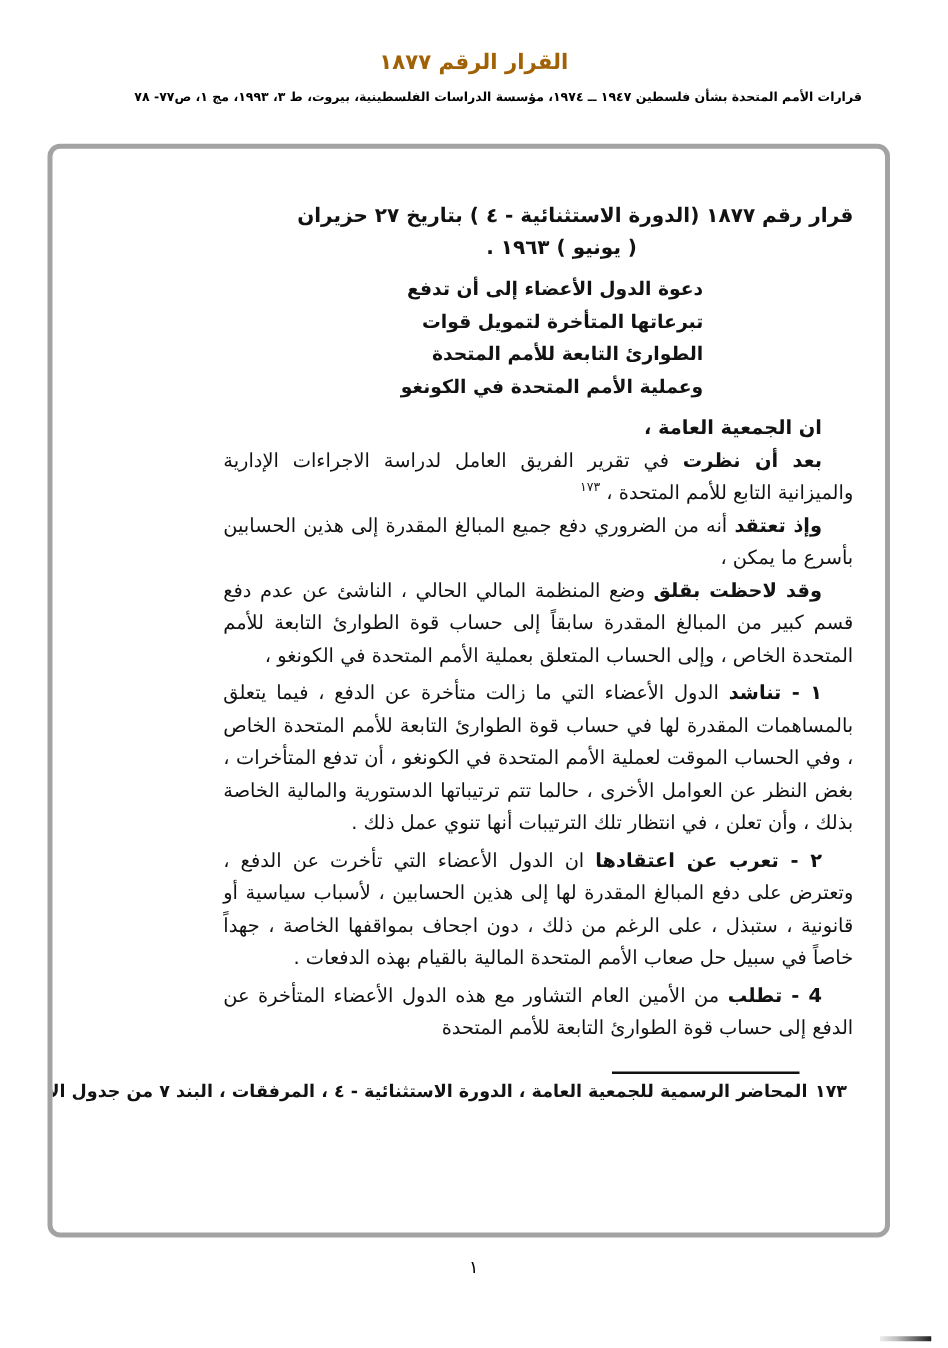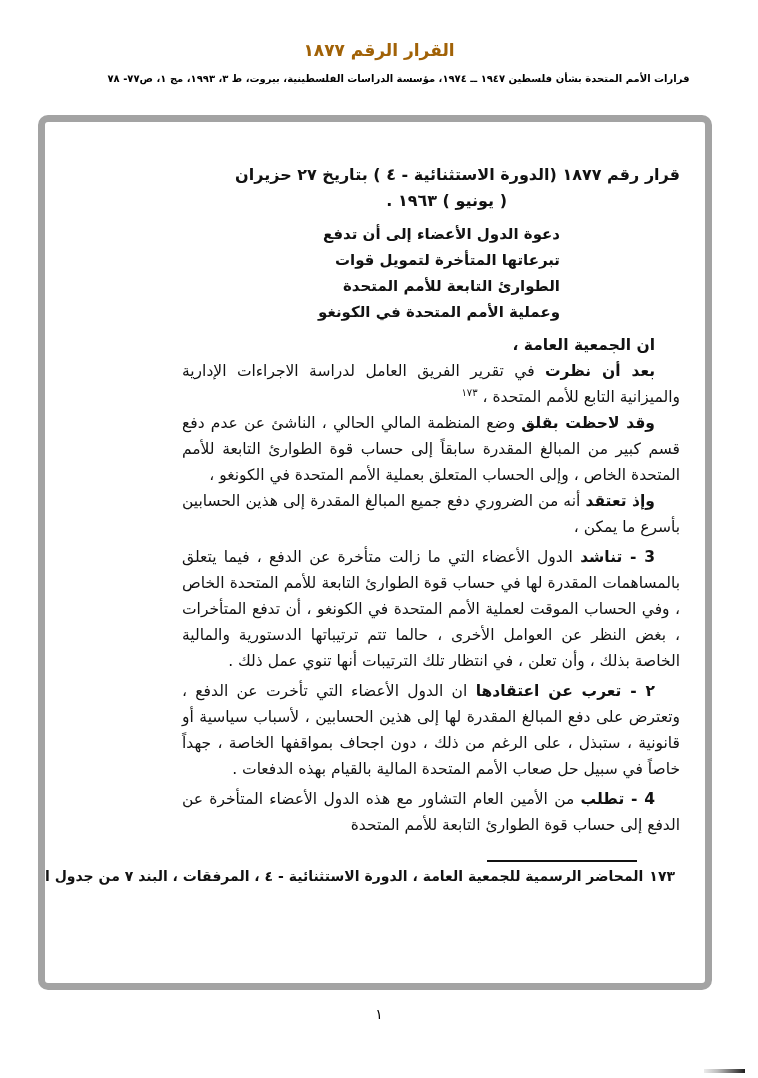--- a/index.html
+++ b/index.html
@@ -10,21 +10,21 @@
   .page { position:absolute; inset:0; }
 
   
   .header { position:absolute; top:40px; left:0; right:0; text-align:center; direction:rtl; }
   .header-title { font-size:17px; font-weight:bold; color:#a16207; }
   .header-citation { margin-top:13px; font-size:10px; font-weight:bold; color:#000; white-space:nowrap;padding-left:39px; }
 
   
   .frame {
     position:absolute; left:38px; top:115px; width:674px; height:875px;
-    border:7px solid #a3a3a3; border-radius:10px; box-sizing:border-box; overflow:hidden;
+    border:4px solid #a3a3a3; border-radius:10px; box-sizing:border-box; overflow:hidden;
   }
   .content {
     position:absolute; inset:0; padding:40px 25px 0 25px;
     direction:rtl; box-sizing:border-box; overflow:hidden;
   }
 
   .doc-title { font-size:16px; font-weight:bold; line-height:26px; text-align:right; }
   .doc-title .l2 { padding-left:0; padding-right:173px; }
 
   .subtitle { margin-top:7px; padding-right:120px; font-size:15px; font-weight:bold; line-height:26px; text-align:right; }
@@ -70,25 +70,25 @@
         <div>تبرعاتها المتأخرة لتمويل قوات</div>
         <div>الطوارئ التابعة للأمم المتحدة</div>
         <div>وعملية الأمم المتحدة في الكونغو</div>
       </div>
 
       <div class="body-col">
         <p class="opening">ان الجمعية العامة ،</p>
 
         <p class="para"><b>بعد أن نظرت</b><span> في تقرير الفريق العامل لدراسة الاجراءات الإدارية والميزانية التابع للأمم المتحدة ، </span><sup>١٧٣</sup></p>
 
+        <p class="para"><b>وإذ تعتقد</b><span> أنه من الضروري دفع جميع المبالغ المقدرة إلى هذين الحسابين بأسرع ما يمكن ،</span></p>
+
         <p class="para"><b>وقد لاحظت بقلق</b><span> وضع المنظمة المالي الحالي ، الناشئ عن عدم دفع قسم كبير من المبالغ المقدرة سابقاً إلى حساب قوة الطوارئ التابعة للأمم المتحدة الخاص ، وإلى الحساب المتعلق بعملية الأمم المتحدة في الكونغو ،</span></p>
 
-        <p class="para"><b>وإذ تعتقد</b><span> أنه من الضروري دفع جميع المبالغ المقدرة إلى هذين الحسابين بأسرع ما يمكن ،</span></p>
-
-        <p class="para gap"><b>3 - تناشد</b><span> الدول الأعضاء التي ما زالت متأخرة عن الدفع ، فيما يتعلق بالمساهمات المقدرة لها في حساب قوة الطوارئ التابعة للأمم المتحدة الخاص ، وفي الحساب الموقت لعملية الأمم المتحدة في الكونغو ، أن تدفع المتأخرات ، بغض النظر عن العوامل الأخرى ، حالما تتم ترتيباتها الدستورية والمالية الخاصة بذلك ، وأن تعلن ، في انتظار تلك الترتيبات أنها تنوي عمل ذلك .</span></p>
+        <p class="para gap"><b>١ - تناشد</b><span> الدول الأعضاء التي ما زالت متأخرة عن الدفع ، فيما يتعلق بالمساهمات المقدرة لها في حساب قوة الطوارئ التابعة للأمم المتحدة الخاص ، وفي الحساب الموقت لعملية الأمم المتحدة في الكونغو ، أن تدفع المتأخرات ، بغض النظر عن العوامل الأخرى ، حالما تتم ترتيباتها الدستورية والمالية الخاصة بذلك ، وأن تعلن ، في انتظار تلك الترتيبات أنها تنوي عمل ذلك .</span></p>
 
         <p class="para gap"><b>٢ - تعرب عن اعتقادها</b><span> ان الدول الأعضاء التي تأخرت عن الدفع ، وتعترض على دفع المبالغ المقدرة لها إلى هذين الحسابين ، لأسباب سياسية أو قانونية ، ستبذل ، على الرغم من ذلك ، دون اجحاف بمواقفها الخاصة ، جهداً خاصاً في سبيل حل صعاب الأمم المتحدة المالية بالقيام بهذه الدفعات .</span></p>
 
         <p class="para gap"><b>4 - تطلب</b><span> من الأمين العام التشاور مع هذه الدول الأعضاء المتأخرة عن الدفع إلى حساب قوة الطوارئ التابعة للأمم المتحدة</span></p>
       </div>
 
       <div class="footnote-rule"></div>
       <div class="footnote"><span class="fn-num">١٧٣</span><span>المحاضر الرسمية للجمعية العامة ، الدورة الاستثنائية - ٤ ، المرفقات ، البند ٧ من جدول الأعمال ، الوثيقة A/5407</span></div>
 
     </div>

